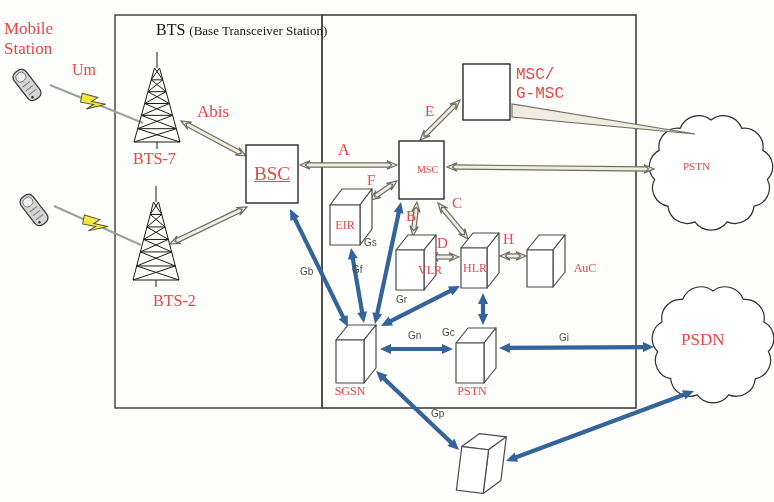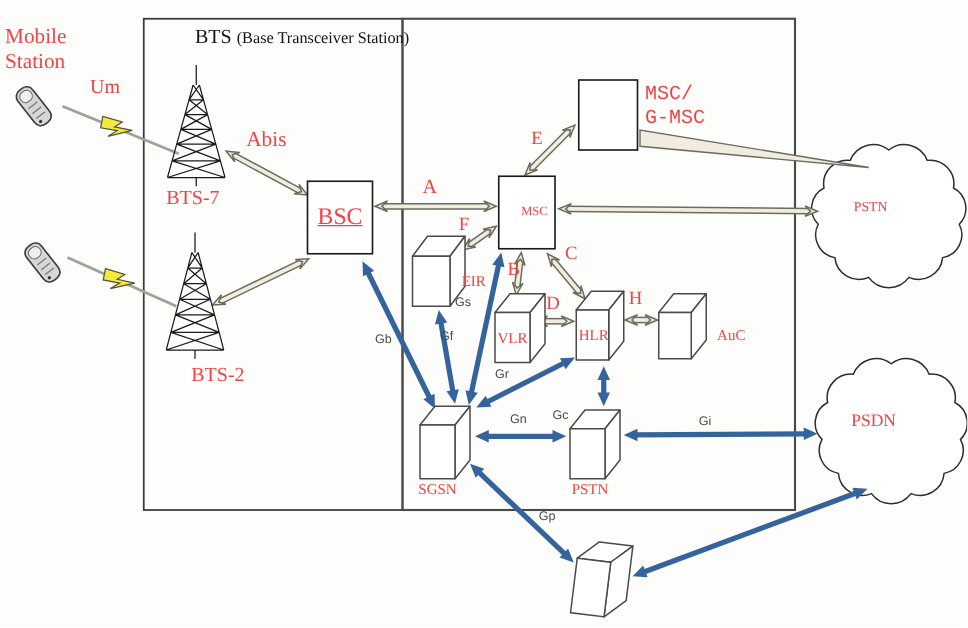--- a/index.html
+++ b/index.html
@@ -214,29 +214,29 @@
 G-MSC</span>
 
   <span class="lbl" style="left:338px;top:141px;font-size:16px;">A</span>
   <span class="lbl" style="left:425px;top:103px;font-size:15px;">E</span>
   <span class="lbl" style="left:367px;top:172px;font-size:15px;">F</span>
   <span class="lbl" style="left:406px;top:208px;font-size:15px;">B</span>
   <span class="lbl" style="left:452px;top:195px;font-size:15px;">C</span>
   <span class="lbl" style="left:437px;top:235px;font-size:15px;">D</span>
   <span class="lbl" style="left:503px;top:231px;font-size:15px;">H</span>
 
-  <span class="lbl ctr" style="left:330px;top:205px;width:30px;height:40px;font-size:12px;margin-left:34px;">EIR</span>
-  <span class="lbl ctr" style="left:396px;top:250px;width:28px;height:40px;font-size:12px;">VLR</span>
+  <span class="lbl ctr" style="left:330px;top:205px;width:30px;height:40px;font-size:12px;">EIR</span>
+  <span class="lbl ctr" style="left:416px;top:250px;width:28px;height:40px;font-size:12px;">VLR</span>
   <span class="lbl ctr" style="left:461px;top:248px;width:28px;height:40px;font-size:12px;">HLR</span>
   <span class="lbl ctr" style="left:527px;top:250px;width:28px;height:37px;font-size:12px;padding-left:44px;">AuC</span>
   <span class="lbl ctr" style="left:328px;top:384px;width:44px;height:14px;font-size:12px;">SGSN</span>
   <span class="lbl ctr" style="left:450px;top:384px;width:44px;height:14px;font-size:12px;">PSTN</span>
 
   <span class="lbl" style="left:683px;top:160px;font-size:11px;">PSTN</span>
-  <span class="lbl" style="left:681px;top:330px;font-size:14px;">PSDN</span>
+  <span class="lbl" style="left:681px;top:330px;font-size:17px;">PSDN</span>
 
   <span class="glbl" style="left:300px;top:266px;">Gb</span>
   <span class="glbl" style="left:364px;top:237px;">Gs</span>
   <span class="glbl" style="left:352px;top:264px;">Gf</span>
   <span class="glbl" style="left:396px;top:294px;">Gr</span>
   <span class="glbl" style="left:442px;top:303px;margin-top:24px;">Gc</span>
   <span class="glbl" style="left:408px;top:330px;">Gn</span>
   <span class="glbl" style="left:559px;top:332px;">Gi</span>
   <span class="glbl" style="left:431px;top:408px;">Gp</span>
 </div>

